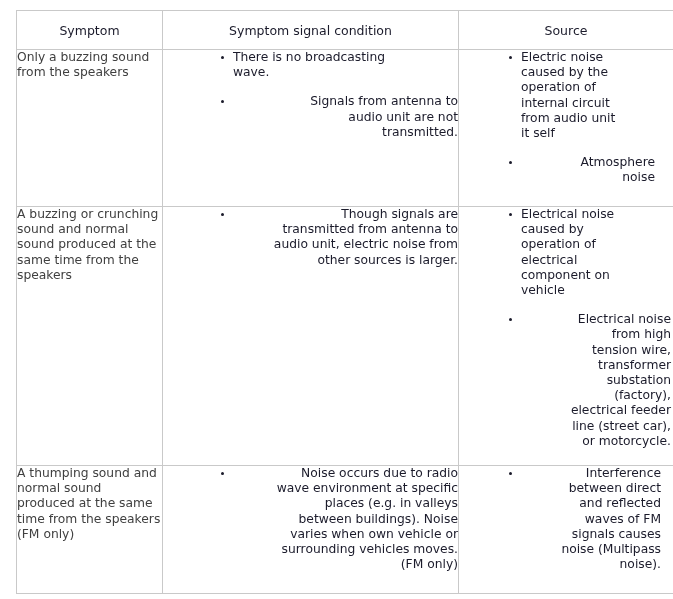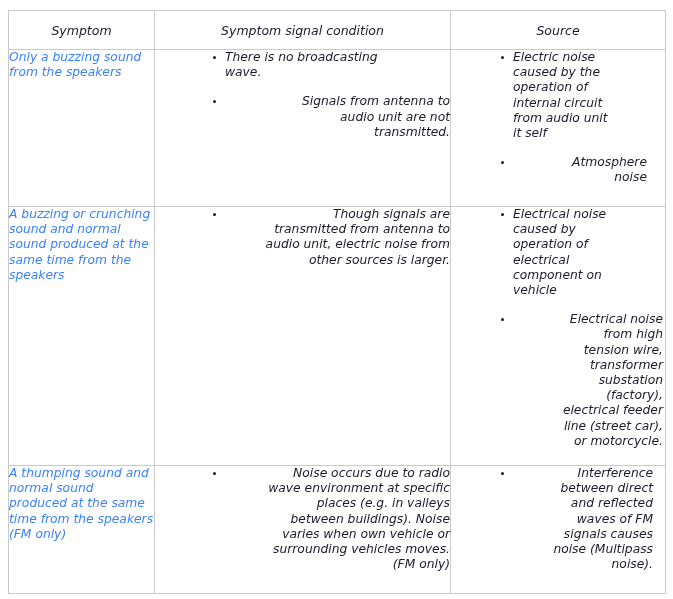--- a/index.html
+++ b/index.html
@@ -17,26 +17,25 @@
 
   .page {
     position: relative;
     width: 673px;
     height: 599px;
     box-sizing: border-box;
   }
 
   .table-wrap {
     position: absolute;
-    left: 8px;
+    left: 16px;
     top: 10px;
     width: 657px;
     height: 472px;
     box-sizing: border-box;
-    font-style: italic;
   }
 
   table.data-table {
     border-collapse: collapse;
     table-layout: fixed;
     width: 657px;
     background: #ffffff;
   }
 
   table.data-table col.c1 { width: 146px; }
@@ -68,21 +67,21 @@
   td.col-condition {
     padding: 11px 10px 14px 6px;
   }
   td.col-source {
     padding: 11px 10px 14px 40px;
   }
 
   .cell-text {
     font-size: 12.3px;
     line-height: 15.2px;
-    color: #3b82f6;
+    color: #404040;
     white-space: pre-line;
     margin: 0;
   }
 
   ul.bullets {
     margin: 0;
     padding: 0;
     list-style: none;
   }
   ul.bullets li {

